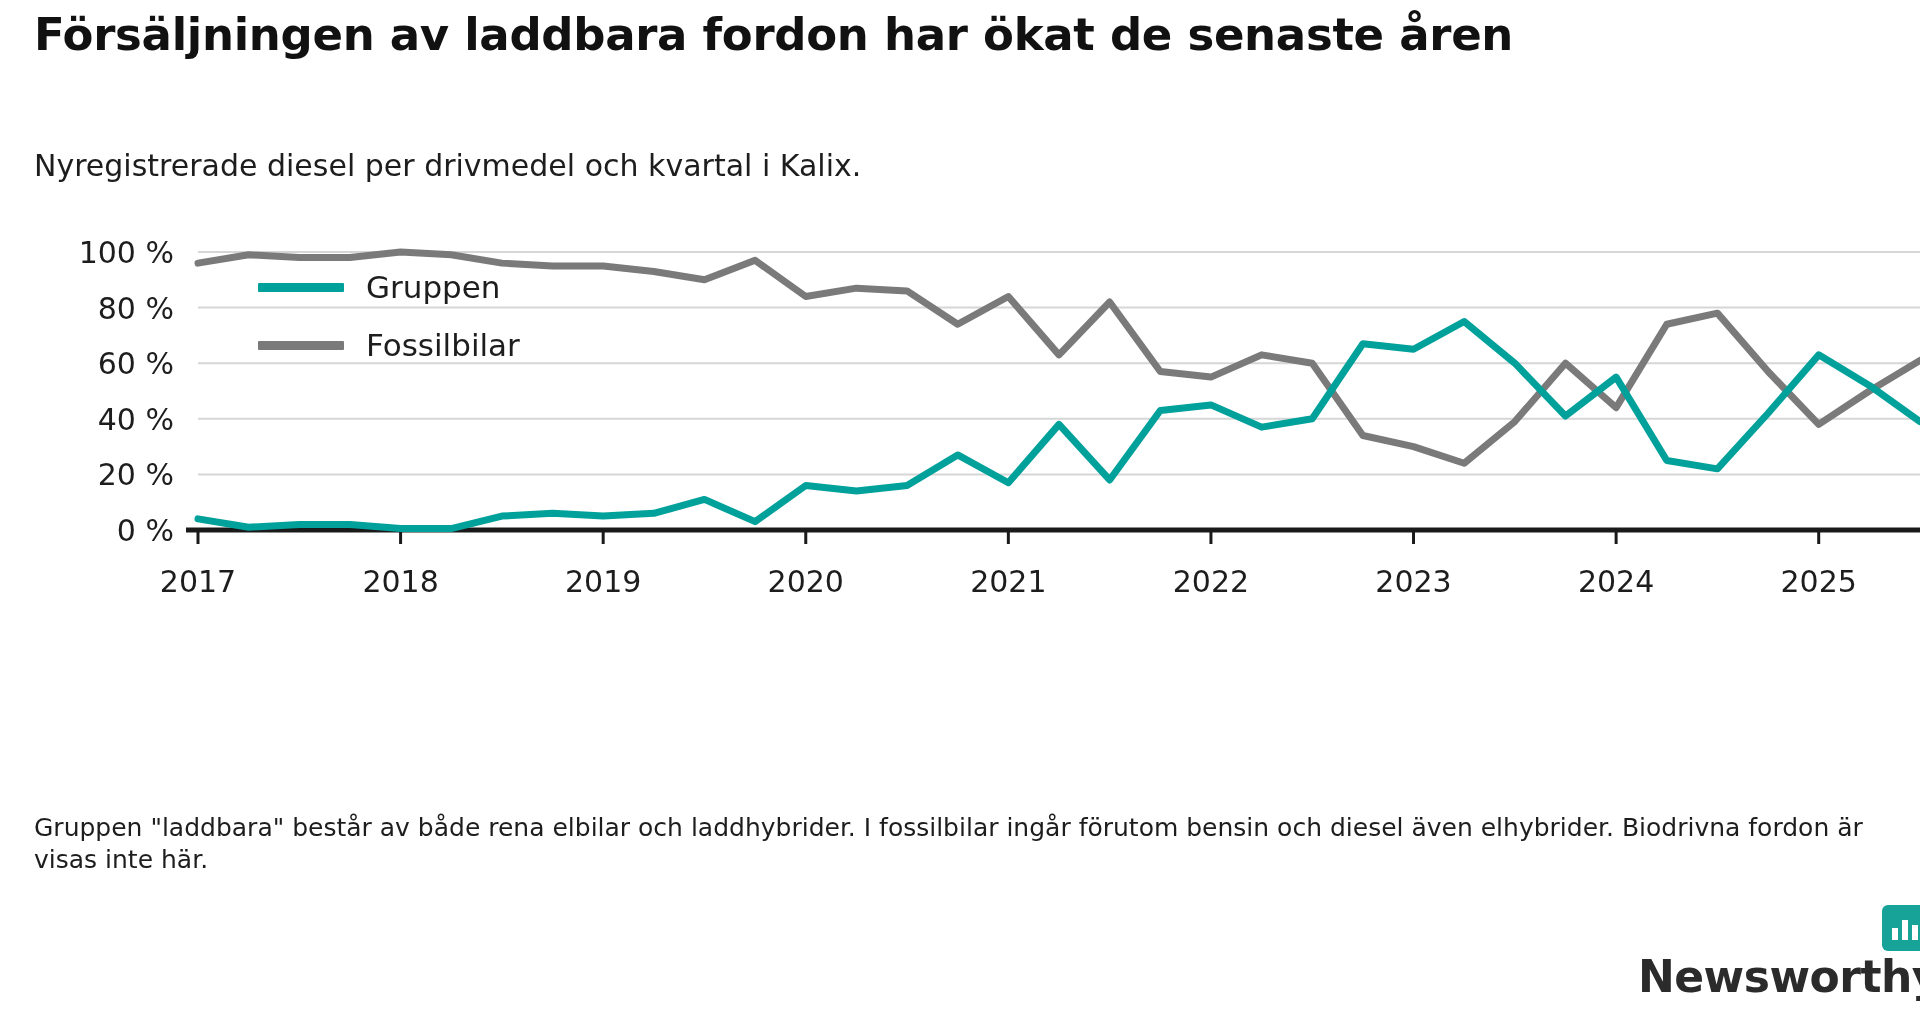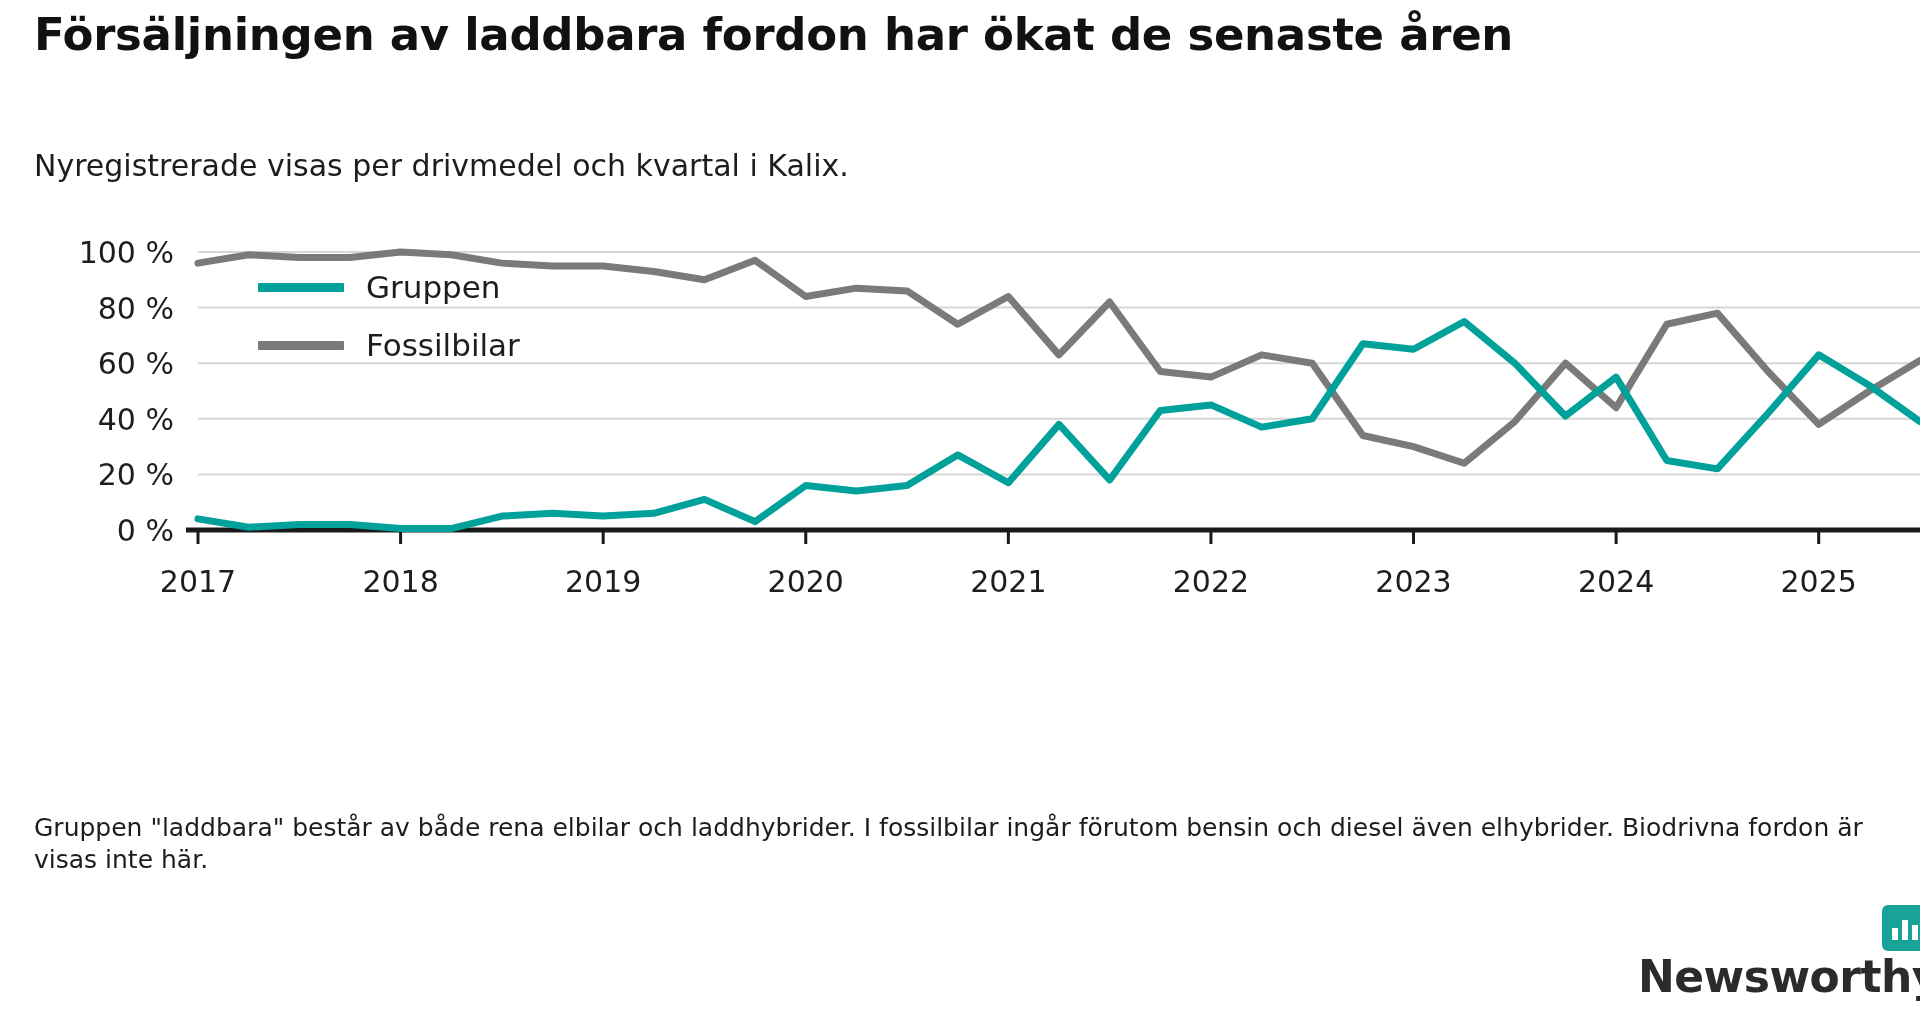--- a/index.html
+++ b/index.html
@@ -127,21 +127,21 @@
     font-family: "DejaVu Sans", sans-serif;
     text-anchor: middle;
   }
 </style>
 </head>
 <body>
 
 <div class="page">
 
   <div class="title">Försäljningen av laddbara fordon har ökat de senaste åren</div>
-  <div class="subtitle">Nyregistrerade visas per drivmedel och kvartal i Kalix.</div>
+  <div class="subtitle">Nyregistrerade diesel per drivmedel och kvartal i Kalix.</div>
 
   <div class="chart-area">
     <svg class="chart-svg" id="chart-svg" width="1920" height="470">
         <text x="144" y="311" class="ytick">0 %</text>
         <line x1="168" y1="244.4" x2="1890" y2="244.4" stroke="#d6d6d6" stroke-width="2"></line>
         <text x="144" y="255.4" class="ytick">20 %</text>
         <line x1="168" y1="188.8" x2="1890" y2="188.8" stroke="#d6d6d6" stroke-width="2"></line>
         <text x="144" y="199.8" class="ytick">40 %</text>
         <line x1="168" y1="133.20000000000002" x2="1890" y2="133.20000000000002" stroke="#d6d6d6" stroke-width="2"></line>
         <text x="144" y="144.20000000000002" class="ytick">60 %</text>

